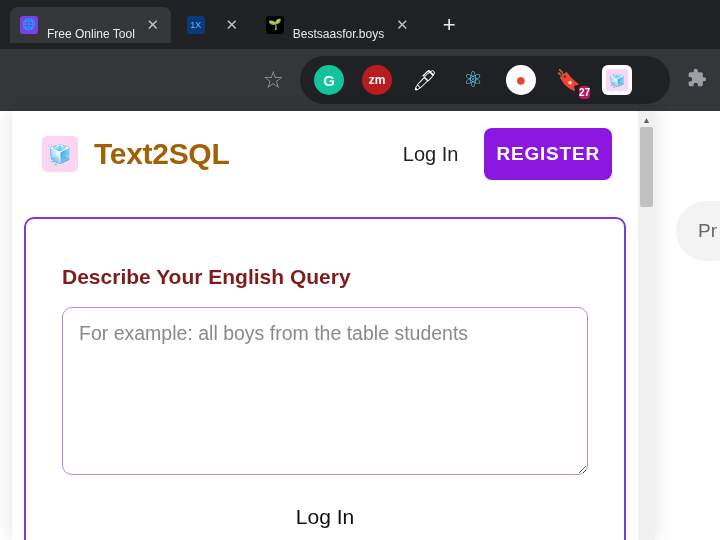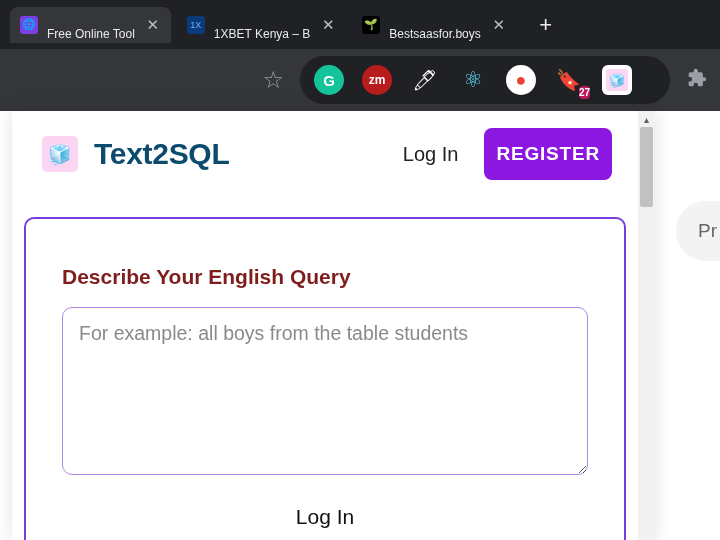--- a/index.html
+++ b/index.html
@@ -106,21 +106,21 @@
   .popup-header {
     display: flex; align-items: center; height: 86px;
     padding: 0 26px 0 30px;
   }
   .logo {
     width: 36px; height: 36px; background: #fbd5f2;
     border-radius: 5px; margin-right: 16px;
     display:flex; align-items:center; justify-content:center; font-size:19px;
   }
   .brand {
-    font-size: 30px; font-weight: 700; color: #0c4a6e;
+    font-size: 30px; font-weight: 700; color: #a16207;
     letter-spacing: -0.3px;
   }
   .hspacer { flex: 1; }
   .login-link {
     font-size: 20px; color: #222; margin-right: 26px; font-weight: 500;
   }
   .register-btn {
     background: #8b17e0; color: #fff; font-weight: 800;
     font-size: 19px; letter-spacing: 0.8px;
     padding: 15px 12px; border-radius: 8px; border: none;
@@ -160,21 +160,20 @@
 
 <div class="browser-chrome">
   <div class="tab-strip">
     <div class="tab active">
       <span class="favicon" style="background:#7b3fe4;color:#fff">🌐</span>
       <span class="title">Free Online Tool</span>
       <span class="close">✕</span>
     </div>
     <div class="tab">
       <span class="favicon" style="background:#0a3a7a;color:#6ab0ff;font-weight:400;font-size:9px">1X</span>
-      <span class="title">1XBET Kenya – B</span>
       <span class="close">✕</span>
     </div>
     <div class="tab">
       <span class="favicon" style="background:#000;color:#3c3">🌱</span>
       <span class="title">Bestsaasfor.boys</span>
       <span class="close">✕</span>
     </div>
     <div class="newtab">+</div>
   </div>
 

